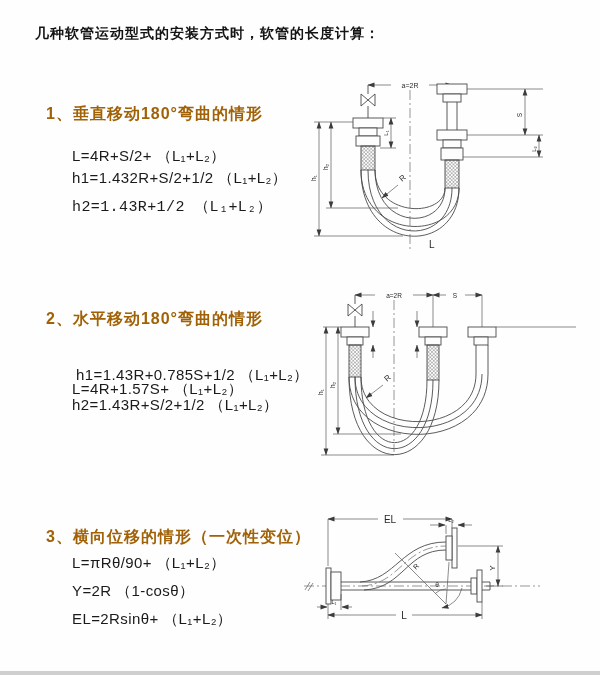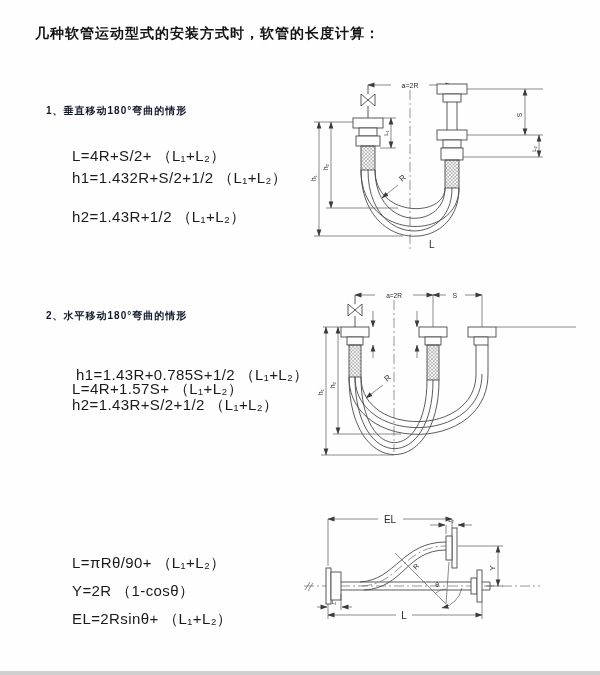--- a/index.html
+++ b/index.html
@@ -6,21 +6,21 @@
   .page{
     position:relative;width:600px;height:675px;background:#fefefe;
     font-family:"Liberation Sans","DejaVu Sans",sans-serif;
     color:#1c1c1c;overflow:hidden;padding-left:40px;
   }
   .title{
     position:absolute;left:35px;top:25px;
     font-size:14px;font-weight:600;letter-spacing:1px;color:#141414;
   }
   .sec-heading{
-    position:absolute;font-size:10px;font-weight:600;letter-spacing:1px;color:#0f172a;
+    position:absolute;font-size:16px;font-weight:600;letter-spacing:1px;color:#a16207;
   }
   .formula{
     position:absolute;font-size:15px;font-weight:400;letter-spacing:.4px;color:#1a1a1a;
   }
   .diagram{position:absolute;}
   .diagram svg{display:block;}
   svg .ln{stroke:#4a4a4a;stroke-width:.9;fill:none;}
   svg .thin{stroke:#5a5a5a;stroke-width:.7;fill:none;}
   svg .cl{stroke:#6a6a6a;stroke-width:.7;fill:none;stroke-dasharray:10 3 2 3;}
   svg .fl{fill:#fdfdfd;stroke:#4a4a4a;stroke-width:.9;}
@@ -31,27 +31,28 @@
 </head>
 <body>
 
 <div class="page">
 
   <div class="title">几种软管运动型式的安装方式时，软管的长度计算：</div>
 
   <div class="sec-heading" style="left:46px;top:104px;">1、垂直移动180°弯曲的情形</div>
   <div class="formula" style="left:72px;top:147px;">L=4R+S/2+ （L₁+L₂）</div>
   <div class="formula" style="left:72px;top:169px;">h1=1.432R+S/2+1/2 （L₁+L₂）</div>
-  <div class="formula" style="left:72px;top:208px;">h2=1.43R+1/2 （L₁+L₂）</div>
+  <div class="formula" style="left:72px;top:197px;font-family:Liberation Mono, monospace;">h2=1.43R+1/2 （L₁+L₂）</div>
 
   <div class="sec-heading" style="left:46px;top:309px;">2、水平移动180°弯曲的情形</div>
   <div class="formula" style="left:72px;top:336px;margin-top:44px;">L=4R+1.57S+ （L₁+L₂）</div>
   <div class="formula" style="left:76px;top:366px;">h1=1.43R+0.785S+1/2 （L₁+L₂）</div>
   <div class="formula" style="left:72px;top:396px;">h2=1.43R+S/2+1/2 （L₁+L₂）</div>
 
+  <div class="sec-heading" style="left:46px;top:527px;">3、横向位移的情形（一次性变位）</div>
   <div class="formula" style="left:72px;top:554px;">L=πRθ/90+ （L₁+L₂）</div>
   <div class="formula" style="left:72px;top:582px;">Y=2R （1-cosθ）</div>
   <div class="formula" style="left:72px;top:610px;">EL=2Rsinθ+ （L₁+L₂）</div>
 
   <div class="diagram" style="left:303px;top:70px;">
     <svg width="278" height="185" viewBox="0 0 278 185">
       <defs>
         <marker id="ar1" viewBox="0 0 10 10" refX="9.3" refY="5" markerWidth="7" markerHeight="7" orient="auto-start-reverse" markerUnits="userSpaceOnUse">
             <path d="M0,1.6 L10,5 L0,8.4 Z" fill="#3c3c3c"></path>
           </marker>

